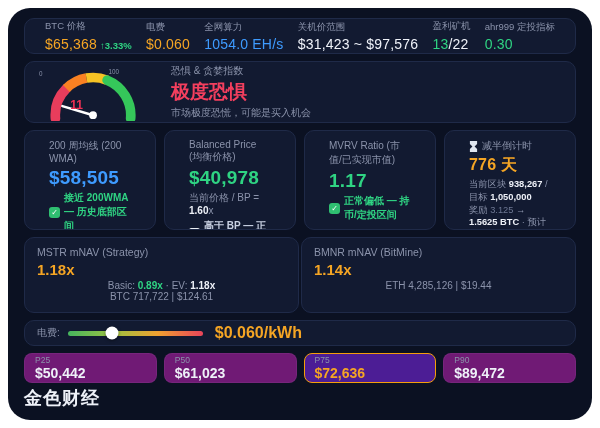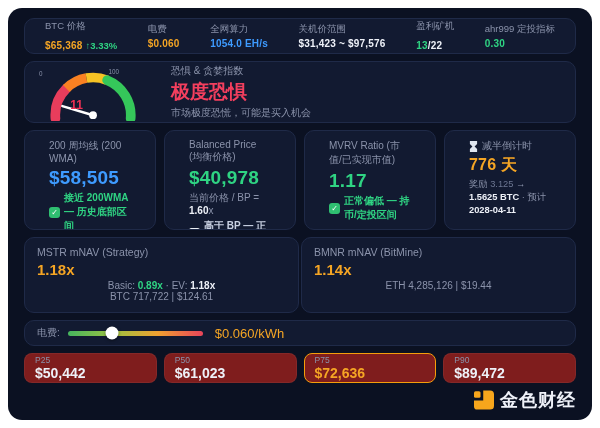--- a/index.html
+++ b/index.html
@@ -1,34 +1,34 @@
 <!DOCTYPE html>
 <html><head>
 <meta charset="utf-8">
 <style>
   * { box-sizing: border-box; margin: 0; padding: 0; }
   html,body { width:600px; height:428px; background:#ffffff; font-family:"Liberation Sans","DejaVu Sans",sans-serif; overflow:hidden; }
   .dashboard{
     position:absolute; left:8px; top:8px; width:584px; height:412px;
-    background:#0b1122; border-radius:14px; padding:10px 16px;
+    background:#0b1122; border-radius:22px; padding:10px 16px;
     display:flex; flex-direction:column; gap:7px;
   }
   .card{ background:#121a31; border:1px solid #1f2a48; border-radius:10px; }
   .lbl{ color:#8b93ab; font-size:9.5px; }
   .white{ color:#eef1f8; }
   .bold{ font-weight:bold; }
   .orange{ color:#f5a524; }
   .green{ color:#2fd483; }
   .blue{ color:#3e9bff; }
   .dim{ color:#6c7692; }
 
   
   .topbar{ height:40px; display:flex; align-items:center; justify-content:space-between; padding:0 20px; }
   .tb-metric .lbl{ margin-bottom:2px; }
-  .tb-val{ font-size:10px; font-weight:bold; letter-spacing:.2px; }
+  .tb-val{ font-size:14px; font-weight:normal; letter-spacing:.2px; }
   .tb-change{ font-size:9.5px; font-weight:bold; margin-left:3px; }
 
   
   .gauge-card{ height:62px; display:flex; align-items:center; padding:2px 14px 2px 8px; }
   .gauge-svg{ flex:0 0 auto; }
   .gauge-text{ margin-left:16px; }
   .gauge-title{ font-size:10px; color:#8b93ab; }
   .gauge-status{ font-size:19px; font-weight:bold; color:#f43f5e; margin:1px 0; }
   .gauge-desc{ font-size:10px; color:#8b93ab; }
 
@@ -50,32 +50,32 @@
   .n-title{ font-size:10.5px; color:#8b93ab; }
   .n-value{ font-size:15px; font-weight:bold; margin:3px 0 2px; }
   .n-line{ font-size:10px; color:#8b93ab;text-align:center; }
 
   
   .slider-card{ height:28px; display:flex; align-items:center; padding:0 12px; }
   .slider-track{ position:relative; width:135px; height:5px; border-radius:3px; margin:0 12px 0 8px;
     background:linear-gradient(90deg,#46b55e,#9dc241,#f0a030,#e8445a); }
   .slider-thumb{ position:absolute; top:50%; width:13px; height:13px; background:#ffffff; border-radius:50%;
     transform:translate(-50%,-50%); box-shadow:0 1px 3px rgba(0,0,0,.5); }
-  .slider-value{ font-size:13px; font-weight:normal; color:#f5a524; }
+  .slider-value{ font-size:16px; font-weight:bold; color:#f5a524; }
 
   
   .pct-row{ height:30px; display:flex; gap:7px; }
-  .pct-cell{ flex:1; background:#7f1d1d; border:1.5px solid rgba(255,255,255,0.05); border-radius:8px; padding:2px 10px; display:flex; flex-direction:column; justify-content:center; }
+  .pct-cell{ flex:1; background:#701a75; border:1.5px solid rgba(255,255,255,0.05); border-radius:8px; padding:2px 10px; display:flex; flex-direction:column; justify-content:center; }
   .pct-cell .p-lbl{ font-size:8.5px; color:#8b93ab; }
   .pct-cell .p-val{ font-size:14px; font-weight:bold; color:#eef1f8; }
-  .pct-cell.selected{ border-color:#f59e0b; background:#7f1d1d; }
+  .pct-cell.selected{ border-color:#f59e0b; background:#4c1d95; }
   .pct-cell.selected .p-val{ color:#f5a524; }
 
   
-  .footer{ height:20px; display:flex; align-items:center; justify-content:flex-end; gap:6px; padding-right:0; }
+  .footer{ height:20px; display:flex; justify-content:flex-end; gap:6px; padding-right:0;flex-direction:column; }
   .brand-text{ font-size:18px; font-weight:bold; color:#eef1f8; letter-spacing:1px; }
 </style>
 </head>
 <body>
 
 <div class="dashboard">
 
   <div class="topbar card">
     <div class="tb-metric">
       <div class="lbl">BTC 价格</div>
@@ -153,20 +153,21 @@
         </div>
     </div>
     <div class="m-card card halving">
       <div class="m-title">
           <svg width="9" height="11" viewBox="0 0 10 12">
             <path d="M1 0h8v3.2L6.2 6 9 8.8V12H1V8.8L3.8 6 1 3.2z" fill="#dfe5f0"></path>
           </svg>
           <span>减半倒计时</span>
         </div>
       <div class="m-value orange">776 天</div>
+      <div class="h-line"><span>当前区块 </span><span class="white bold">938,267</span><span> / 目标 </span><span class="white bold">1,050,000</span></div>
       <div class="h-line"><span>奖励 </span><span class="dim">3.125</span><span> → </span><span class="white bold">1.5625 BTC</span><span> · 预计 </span><span class="white bold">2028-04-11</span></div>
 
     </div>
   </div>
 
   <div class="mnav-row">
     <div class="n-card card">
       <div class="n-title">MSTR mNAV (Strategy)</div>
       <div class="n-value orange">1.18x</div>
       <div class="n-line"><span>Basic: </span><span class="green bold">0.89x</span><span> · EV: </span><span class="white bold">1.18x</span></div>

